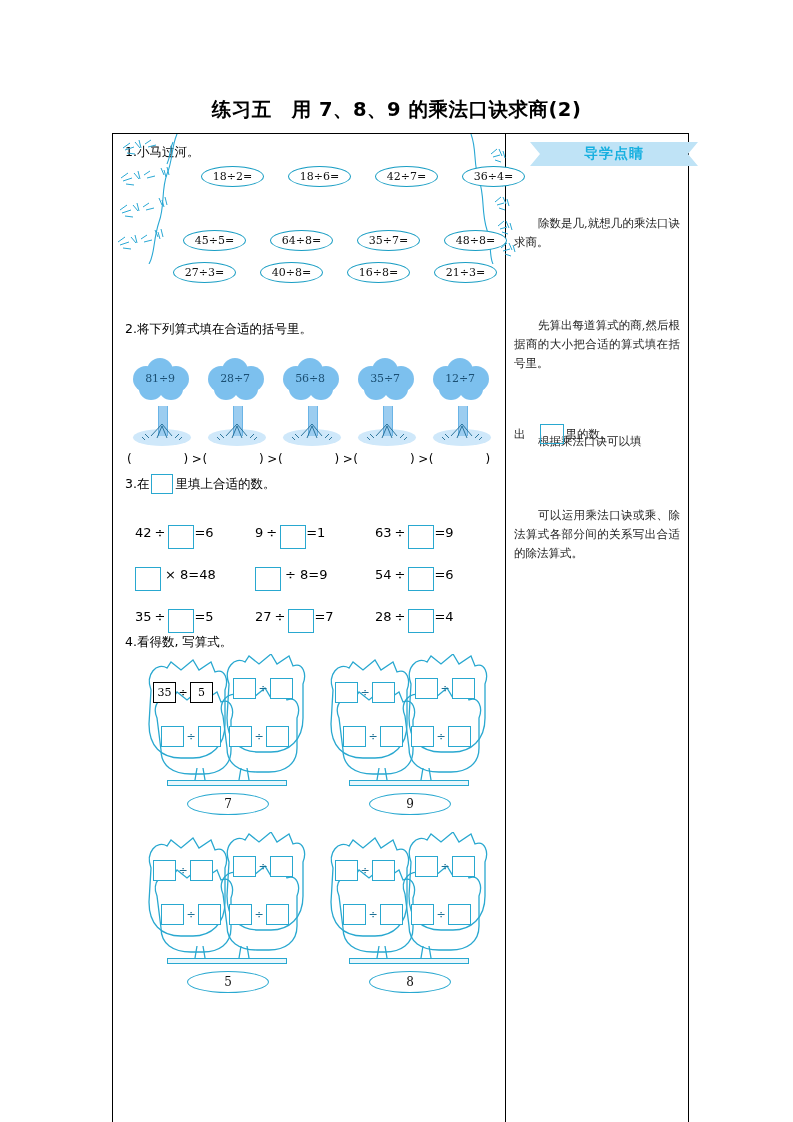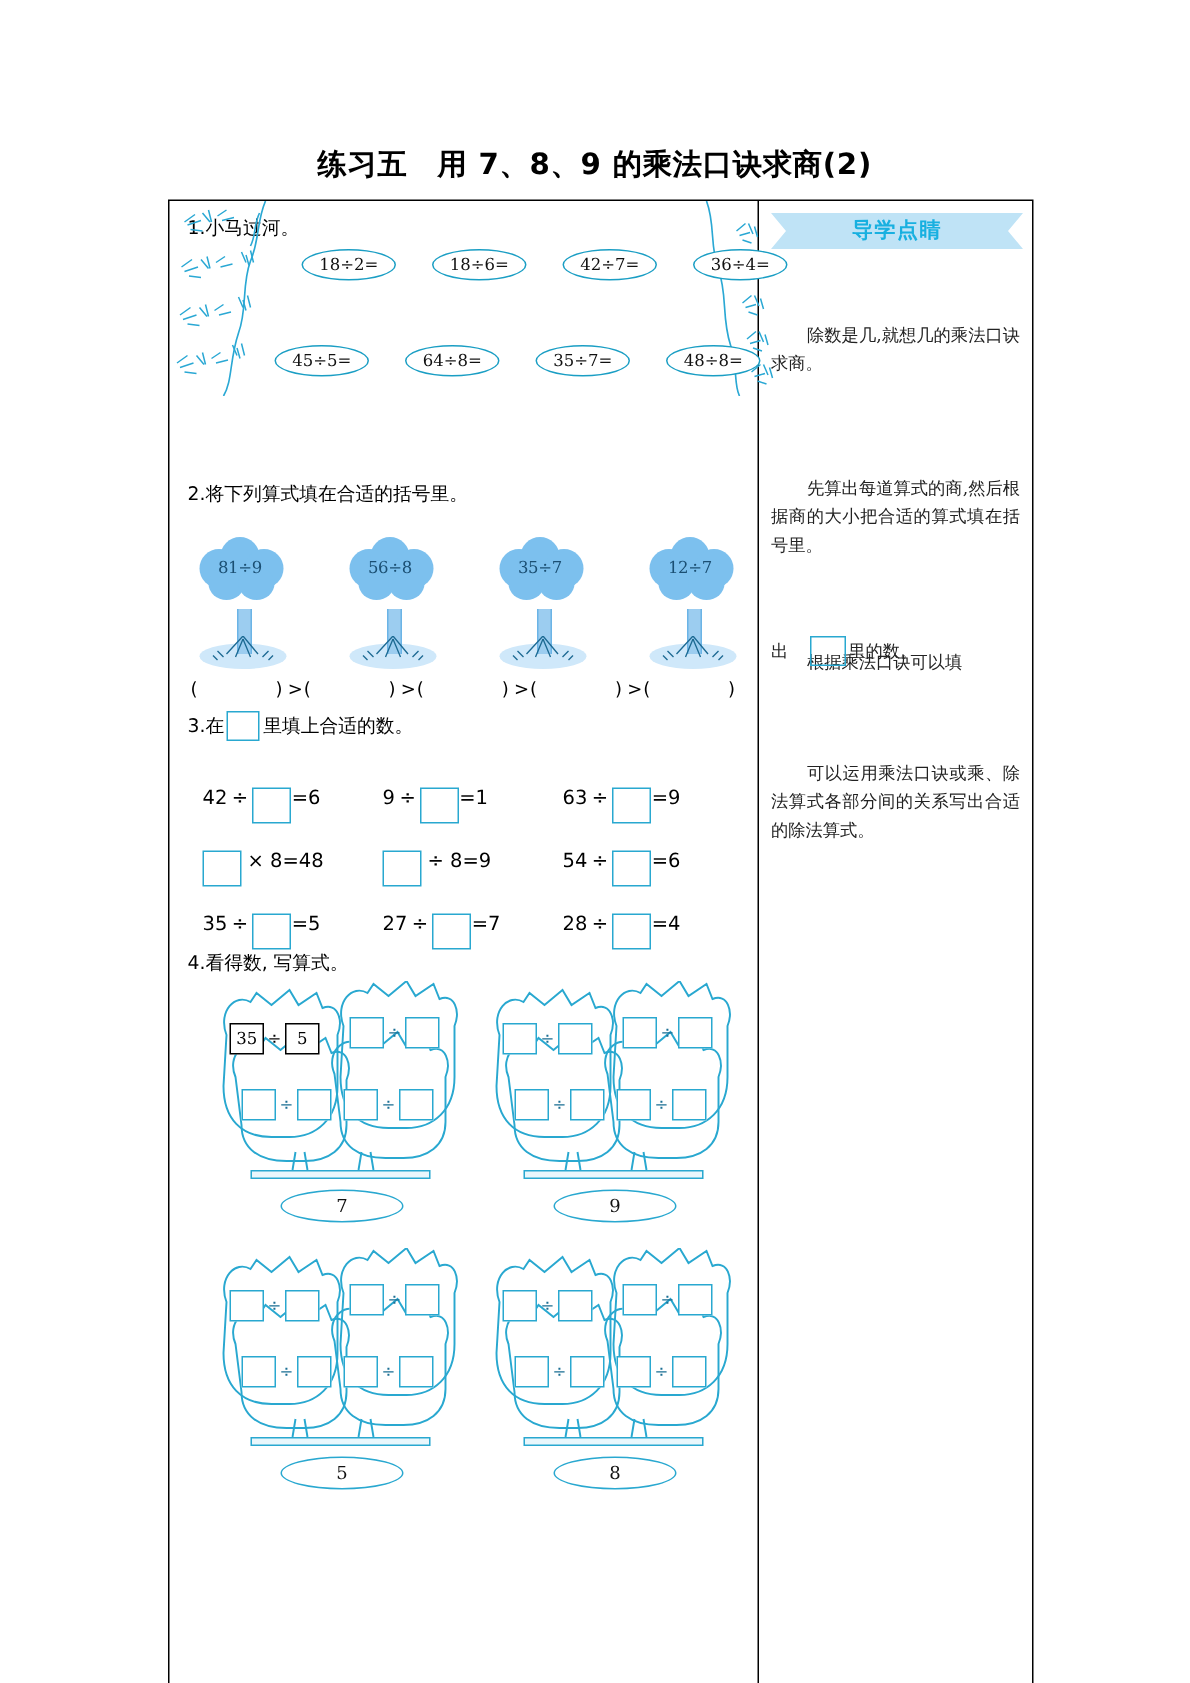--- a/index.html
+++ b/index.html
@@ -278,21 +278,21 @@
     font-family: "DejaVu Serif", serif;
     font-size: 11px;
     color: #000;
   }
   .eqcell.filled .bxf { border-color: #000; }
   .eqcell.filled .op { color: #000; }
 
   
   .ribbon {
     position: absolute;
-    left: 8px;
+    left: 24px;
     top: 8px;
     width: 168px;
     height: 24px;
   }
   .ribbon .band {
     position: absolute;
     left: 0; top: 0;
     width: 168px; height: 24px;
     background: #bfe3f6;
     clip-path: polygon(0 0, 168px 0, 158px 12px, 168px 24px, 0 24px, 10px 12px);
@@ -380,20 +380,26 @@
         <div class="stone">18÷6=</div>
         <div class="stone">42÷7=</div>
         <div class="stone">36÷4=</div>
       </div>
       <div class="stone-row" style="left:-8px;  top:64px;">
         <div class="stone">45÷5=</div>
         <div class="stone">64÷8=</div>
         <div class="stone">35÷7=</div>
         <div class="stone">48÷8=</div>
       </div>
+      <div class="stone-row" style="left:-18px; top:96px;">
+        <div class="stone">27÷3=</div>
+        <div class="stone">40÷8=</div>
+        <div class="stone">16÷8=</div>
+        <div class="stone">21÷3=</div>
+      </div>
     </div>
 
     <div class="q-head" style="left:12px; top:187px;">2.将下列算式填在合适的括号里。</div>
 
     <div class="trees">
       <div class="tree">
         <div class="ground"></div>
         <div class="canopy">
           <div class="blob" style="left:4px;  top:10px; width:26px; height:26px;"></div>
           <div class="blob" style="left:18px; top:2px;  width:26px; height:26px;"></div>
@@ -403,20 +409,39 @@
         </div>
         <div class="trunk"></div>
         <div class="roots">
           <svg width="50" height="18" viewBox="0 0 50 18">
               <g stroke="#1d6a93" stroke-width="0.9" fill="none">
             <path d="M25,0 L14,12 M25,0 L35,12 M25,2 L20,14 M25,2 L30,14 M8,10 l4,4 M42,10 l-4,4 M5,13 l3,3 M45,13 l-3,3"></path>
               </g>
             </svg>
         </div>
         <div class="expr">81÷9</div>
+      </div>
+      <div class="tree">
+        <div class="ground"></div>
+        <div class="canopy">
+          <div class="blob" style="left:4px;  top:10px; width:26px; height:26px;"></div>
+          <div class="blob" style="left:18px; top:2px;  width:26px; height:26px;"></div>
+          <div class="blob" style="left:34px; top:10px; width:26px; height:26px;"></div>
+          <div class="blob" style="left:10px; top:22px; width:24px; height:22px;"></div>
+          <div class="blob" style="left:30px; top:22px; width:24px; height:22px;"></div>
+        </div>
+        <div class="trunk"></div>
+        <div class="roots">
+          <svg width="50" height="18" viewBox="0 0 50 18">
+              <g stroke="#1d6a93" stroke-width="0.9" fill="none">
+            <path d="M25,0 L14,12 M25,0 L35,12 M25,2 L20,14 M25,2 L30,14 M8,10 l4,4 M42,10 l-4,4 M5,13 l3,3 M45,13 l-3,3"></path>
+              </g>
+            </svg>
+        </div>
+        <div class="expr">28÷7</div>
       </div>
       <div class="tree">
         <div class="ground"></div>
         <div class="canopy">
           <div class="blob" style="left:4px;  top:10px; width:26px; height:26px;"></div>
           <div class="blob" style="left:18px; top:2px;  width:26px; height:26px;"></div>
           <div class="blob" style="left:34px; top:10px; width:26px; height:26px;"></div>
           <div class="blob" style="left:10px; top:22px; width:24px; height:22px;"></div>
           <div class="blob" style="left:30px; top:22px; width:24px; height:22px;"></div>
         </div>

